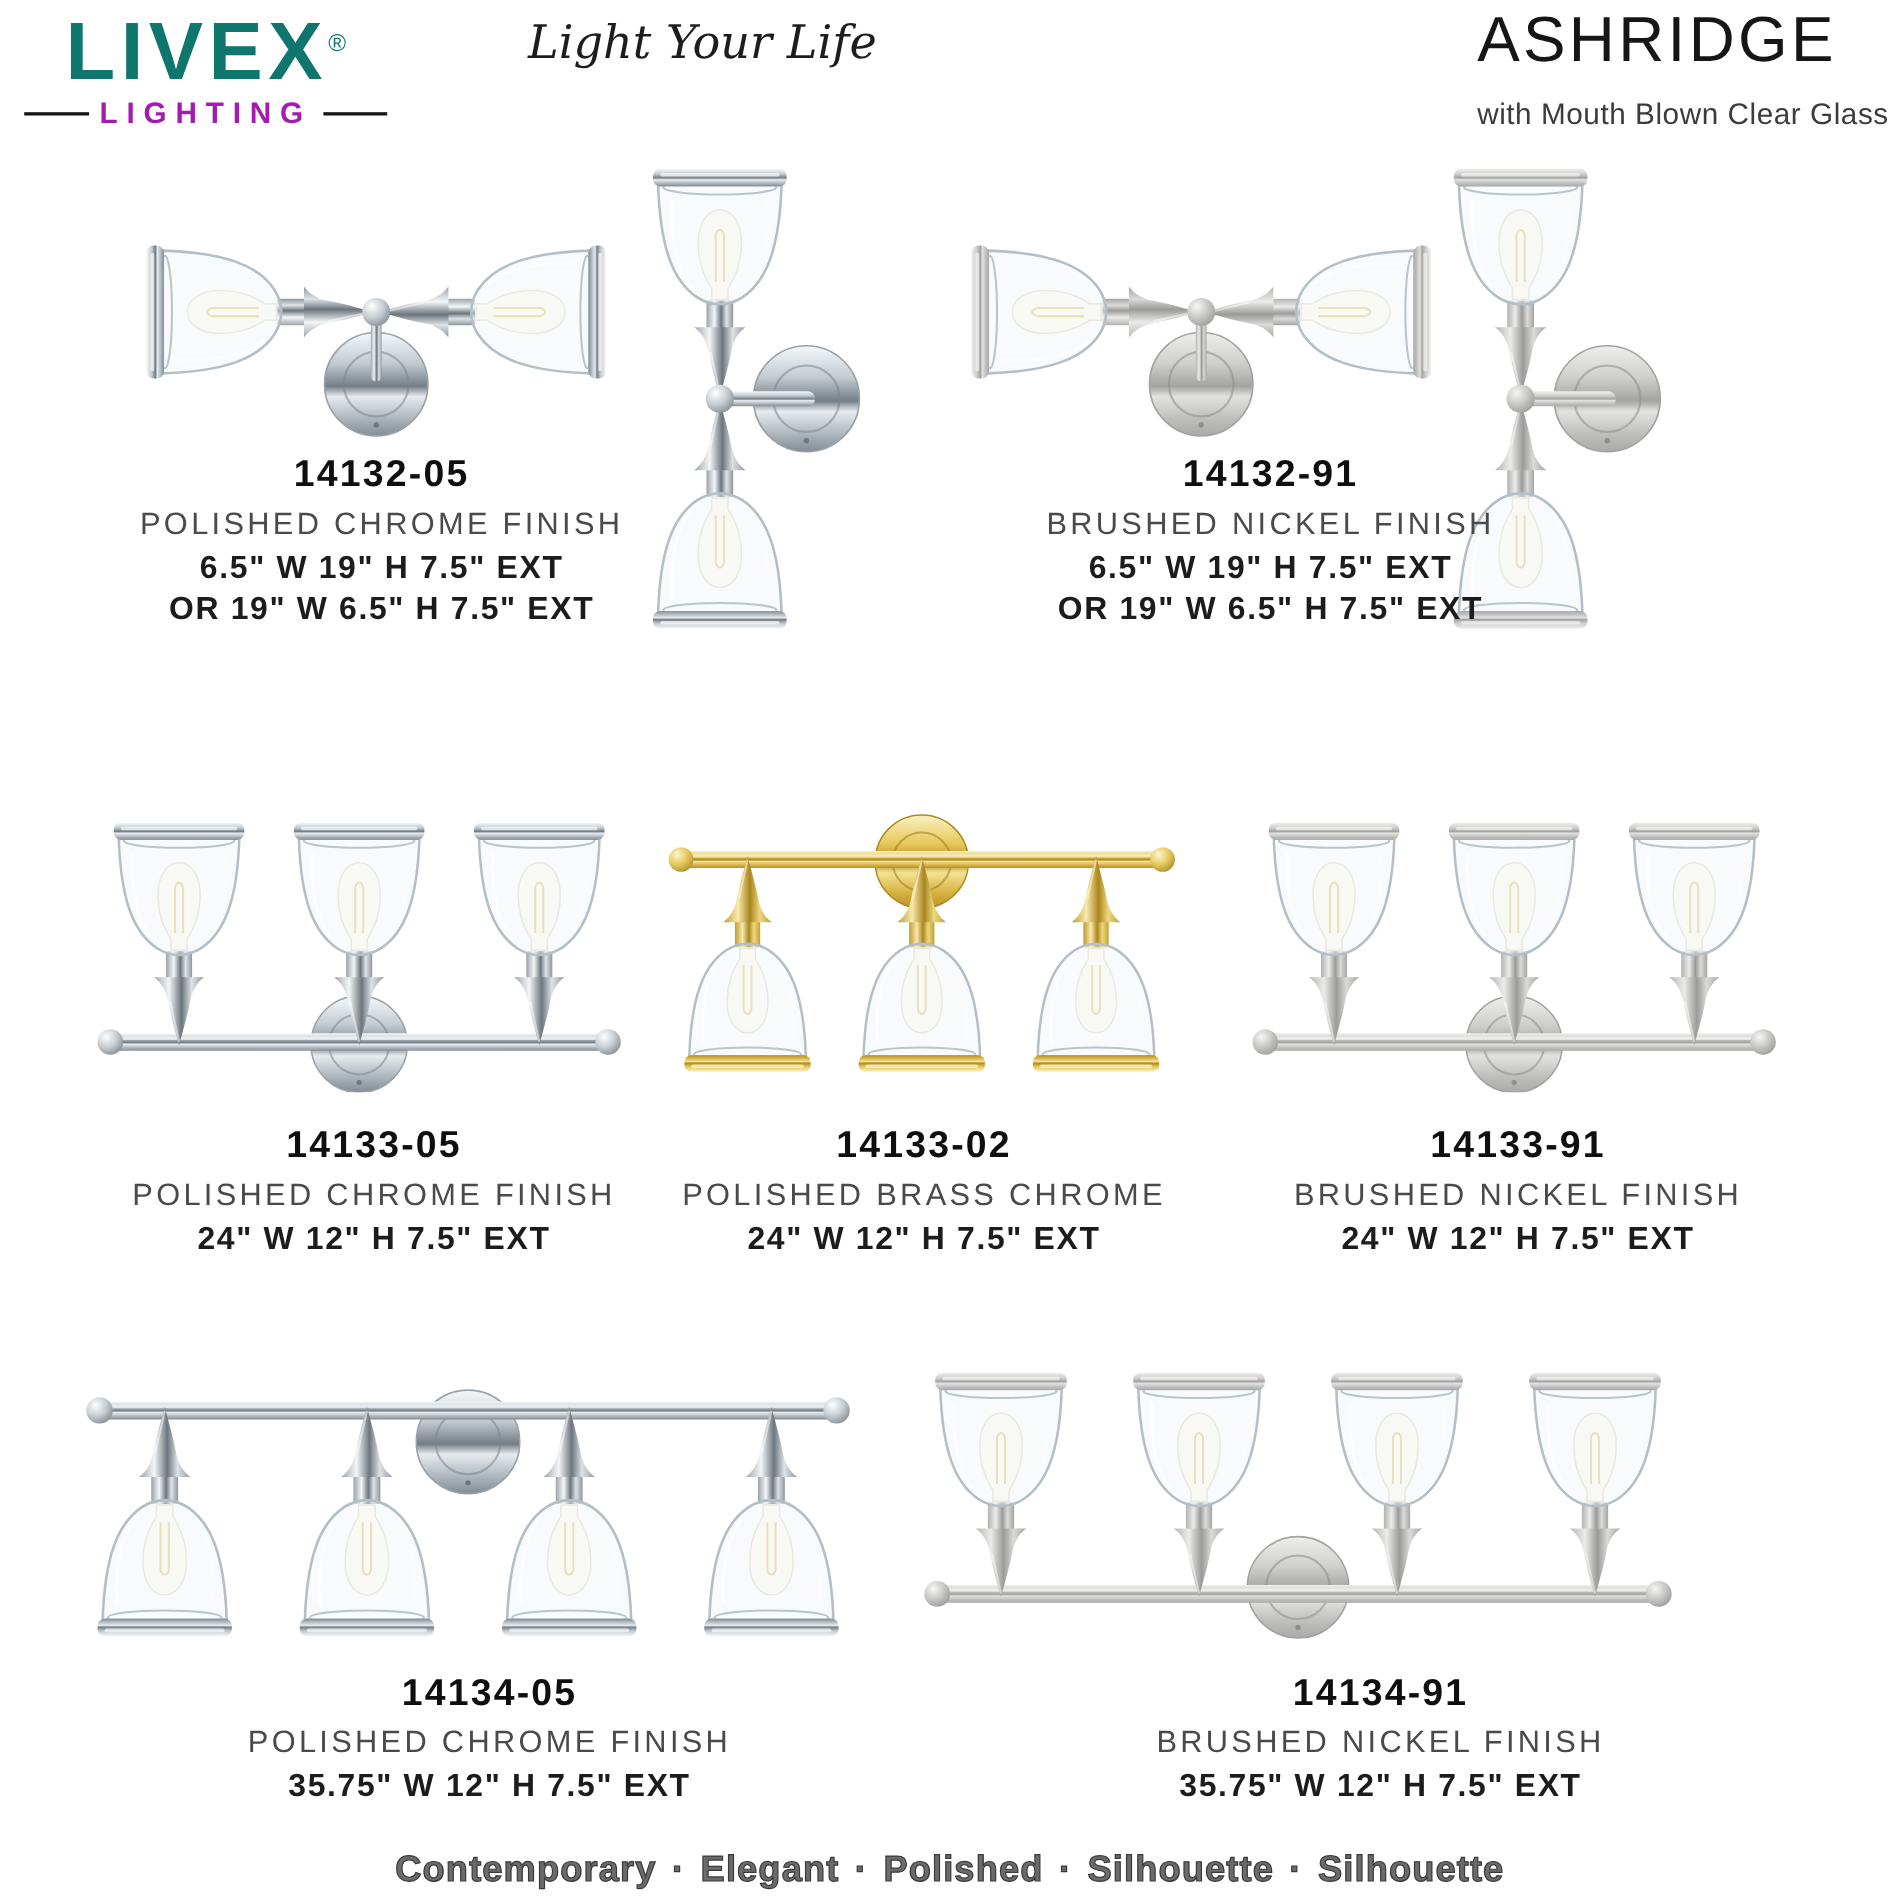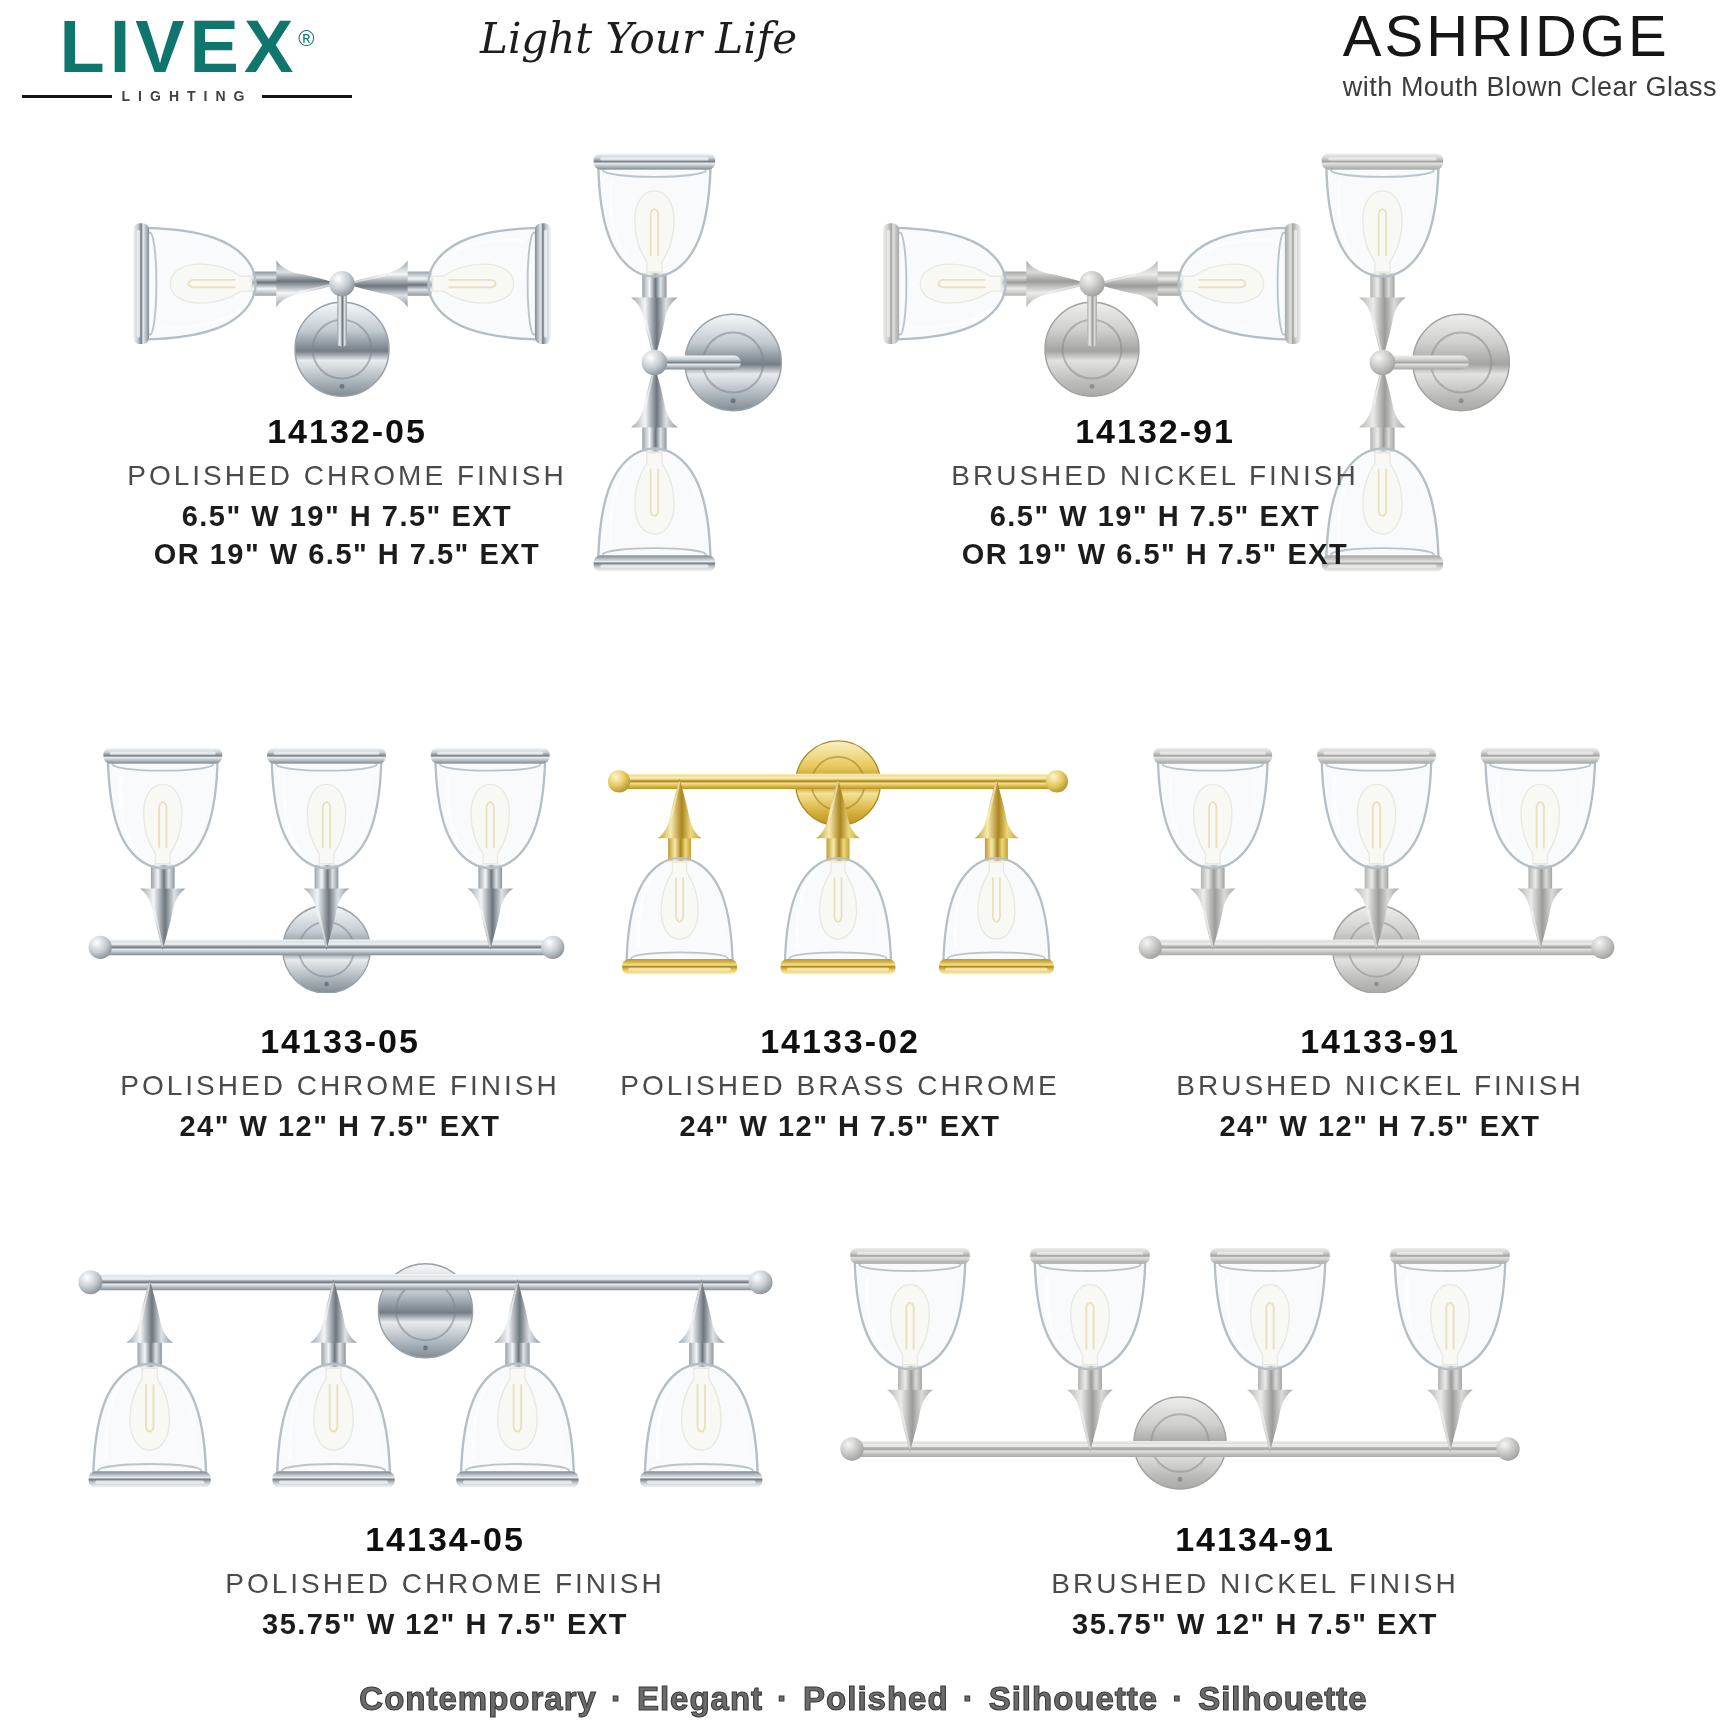--- a/index.html
+++ b/index.html
@@ -5,26 +5,26 @@
   html,body{margin:0;padding:0;background:#ffffff;}
   #page{position:relative;width:1727px;height:1727px;background:#ffffff;overflow:hidden;
         font-family:"Liberation Sans",sans-serif;color:#1a1a1a;}
 
   
   .logo{position:absolute;left:22px;top:10px;width:330px;text-align:center;}
   .logo-main{font-size:74px;font-weight:800;letter-spacing:5px;line-height:1;color:#0f766e;white-space:nowrap;}
   .logo-reg{font-size:22px;font-weight:400;vertical-align:26px;letter-spacing:0;}
   .logo-sub-row{display:flex;align-items:center;gap:10px;margin-top:4px;}
   .logo-line{flex:1;height:3px;background:#141414;}
-  .logo-sub{font-size:14px;font-weight:700;letter-spacing:8px;color:#404040;}
+  .logo-sub{font-size:27px;font-weight:700;letter-spacing:8px;color:#a21caf;}
   .script-tagline{position:absolute;left:480px;top:14px;font-family:"DejaVu Serif",serif;
         font-style:italic;font-size:42px;color:#1d1d1d;}
   .title-block{position:absolute;right:10px;top:4px;text-align:left;}
   .title-main{font-size:58px;letter-spacing:3px;color:#161616;font-weight:400;line-height:1.1;}
-  .title-sub{font-size:27px;color:#3c3c3c;margin-top:4px;letter-spacing:0.5px;}
+  .title-sub{font-size:27px;color:#3c3c3c;margin-top:21px;letter-spacing:0.5px;}
 
   
   .pt{position:absolute;width:500px;text-align:center;}
   .sku{font-size:34px;letter-spacing:2px;color:#0f0f0f;font-weight:600;margin-bottom:9px;}
   .finish{font-size:28px;letter-spacing:3px;color:#4a4a4a;margin-bottom:8px;}
   .dims{font-size:29px;letter-spacing:1.5px;color:#1c1c1c;font-weight:600;margin-bottom:5px;}
   .dims:empty{display:none;}
 
   
   .fx{position:absolute;}

